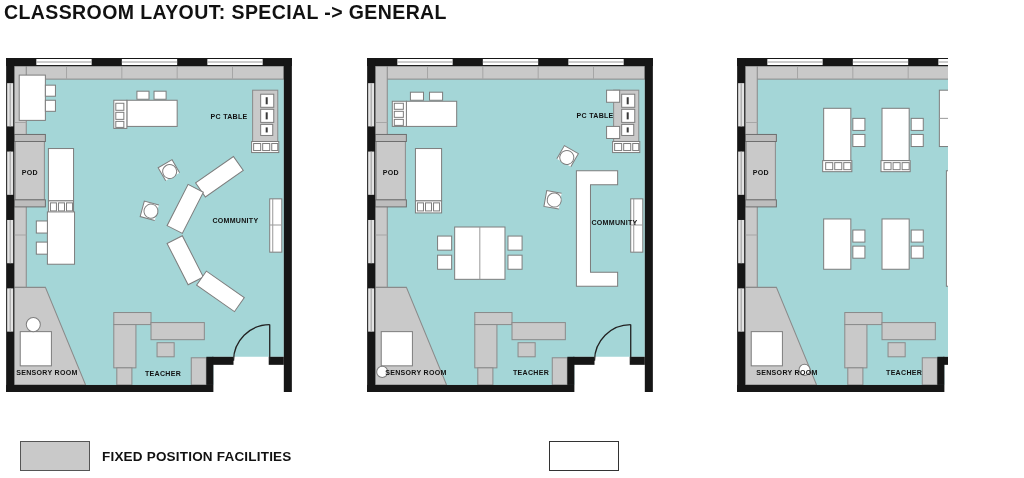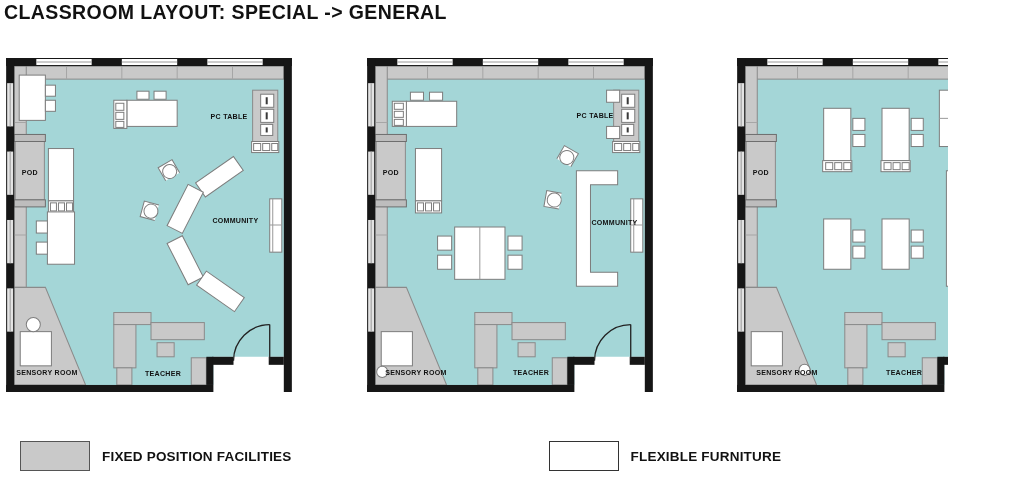--- a/index.html
+++ b/index.html
@@ -262,16 +262,15 @@
       <text class="lbl" x="222" y="166">COMMUNITY</text>
       <text class="lbl" x="19" y="315">SENSORY ROOM</text>
       <text class="lbl" x="148" y="315">TEACHER</text>
     </g>
   </svg>
 
   <div id="legend">
     <div class="swatch swatch-fixed"></div>
     <span class="legend-label">FIXED POSITION FACILITIES</span>
     <div class="swatch swatch-flexible"></div>
-    <span class="legend-label">FLEXIBLE FURNITURE</span>
   </div>
 
 </div>
 
 </body></html>

